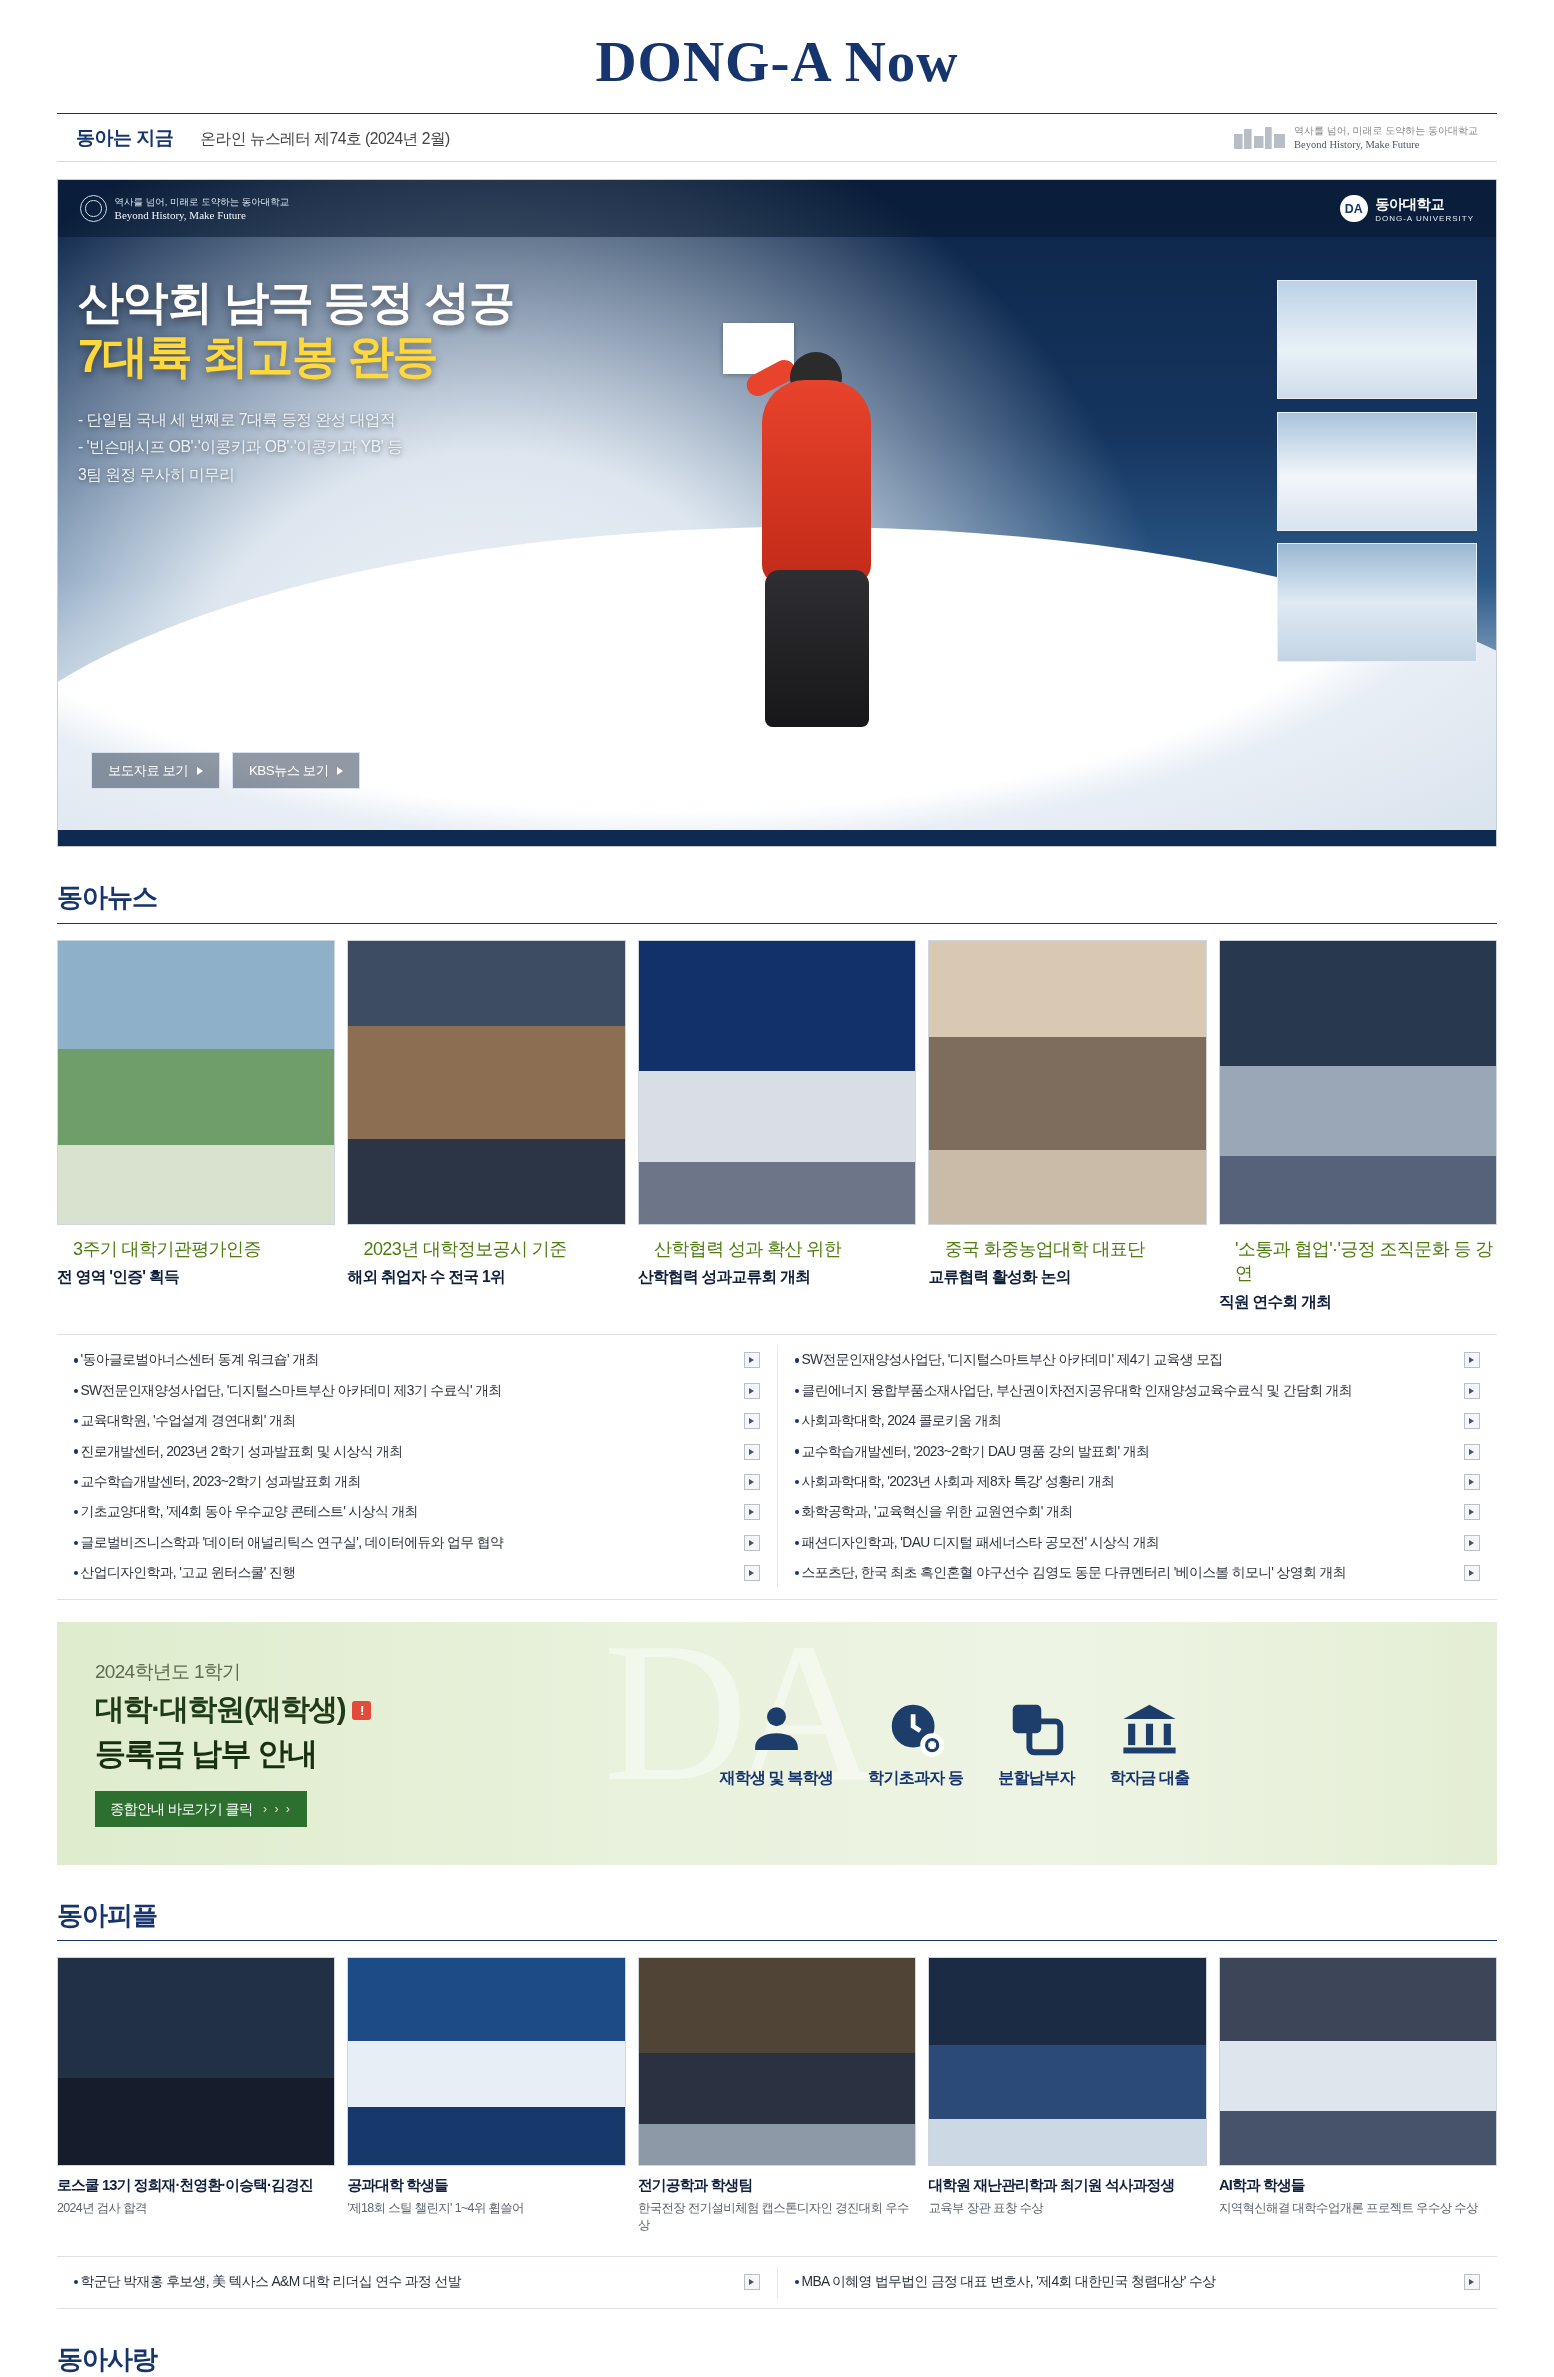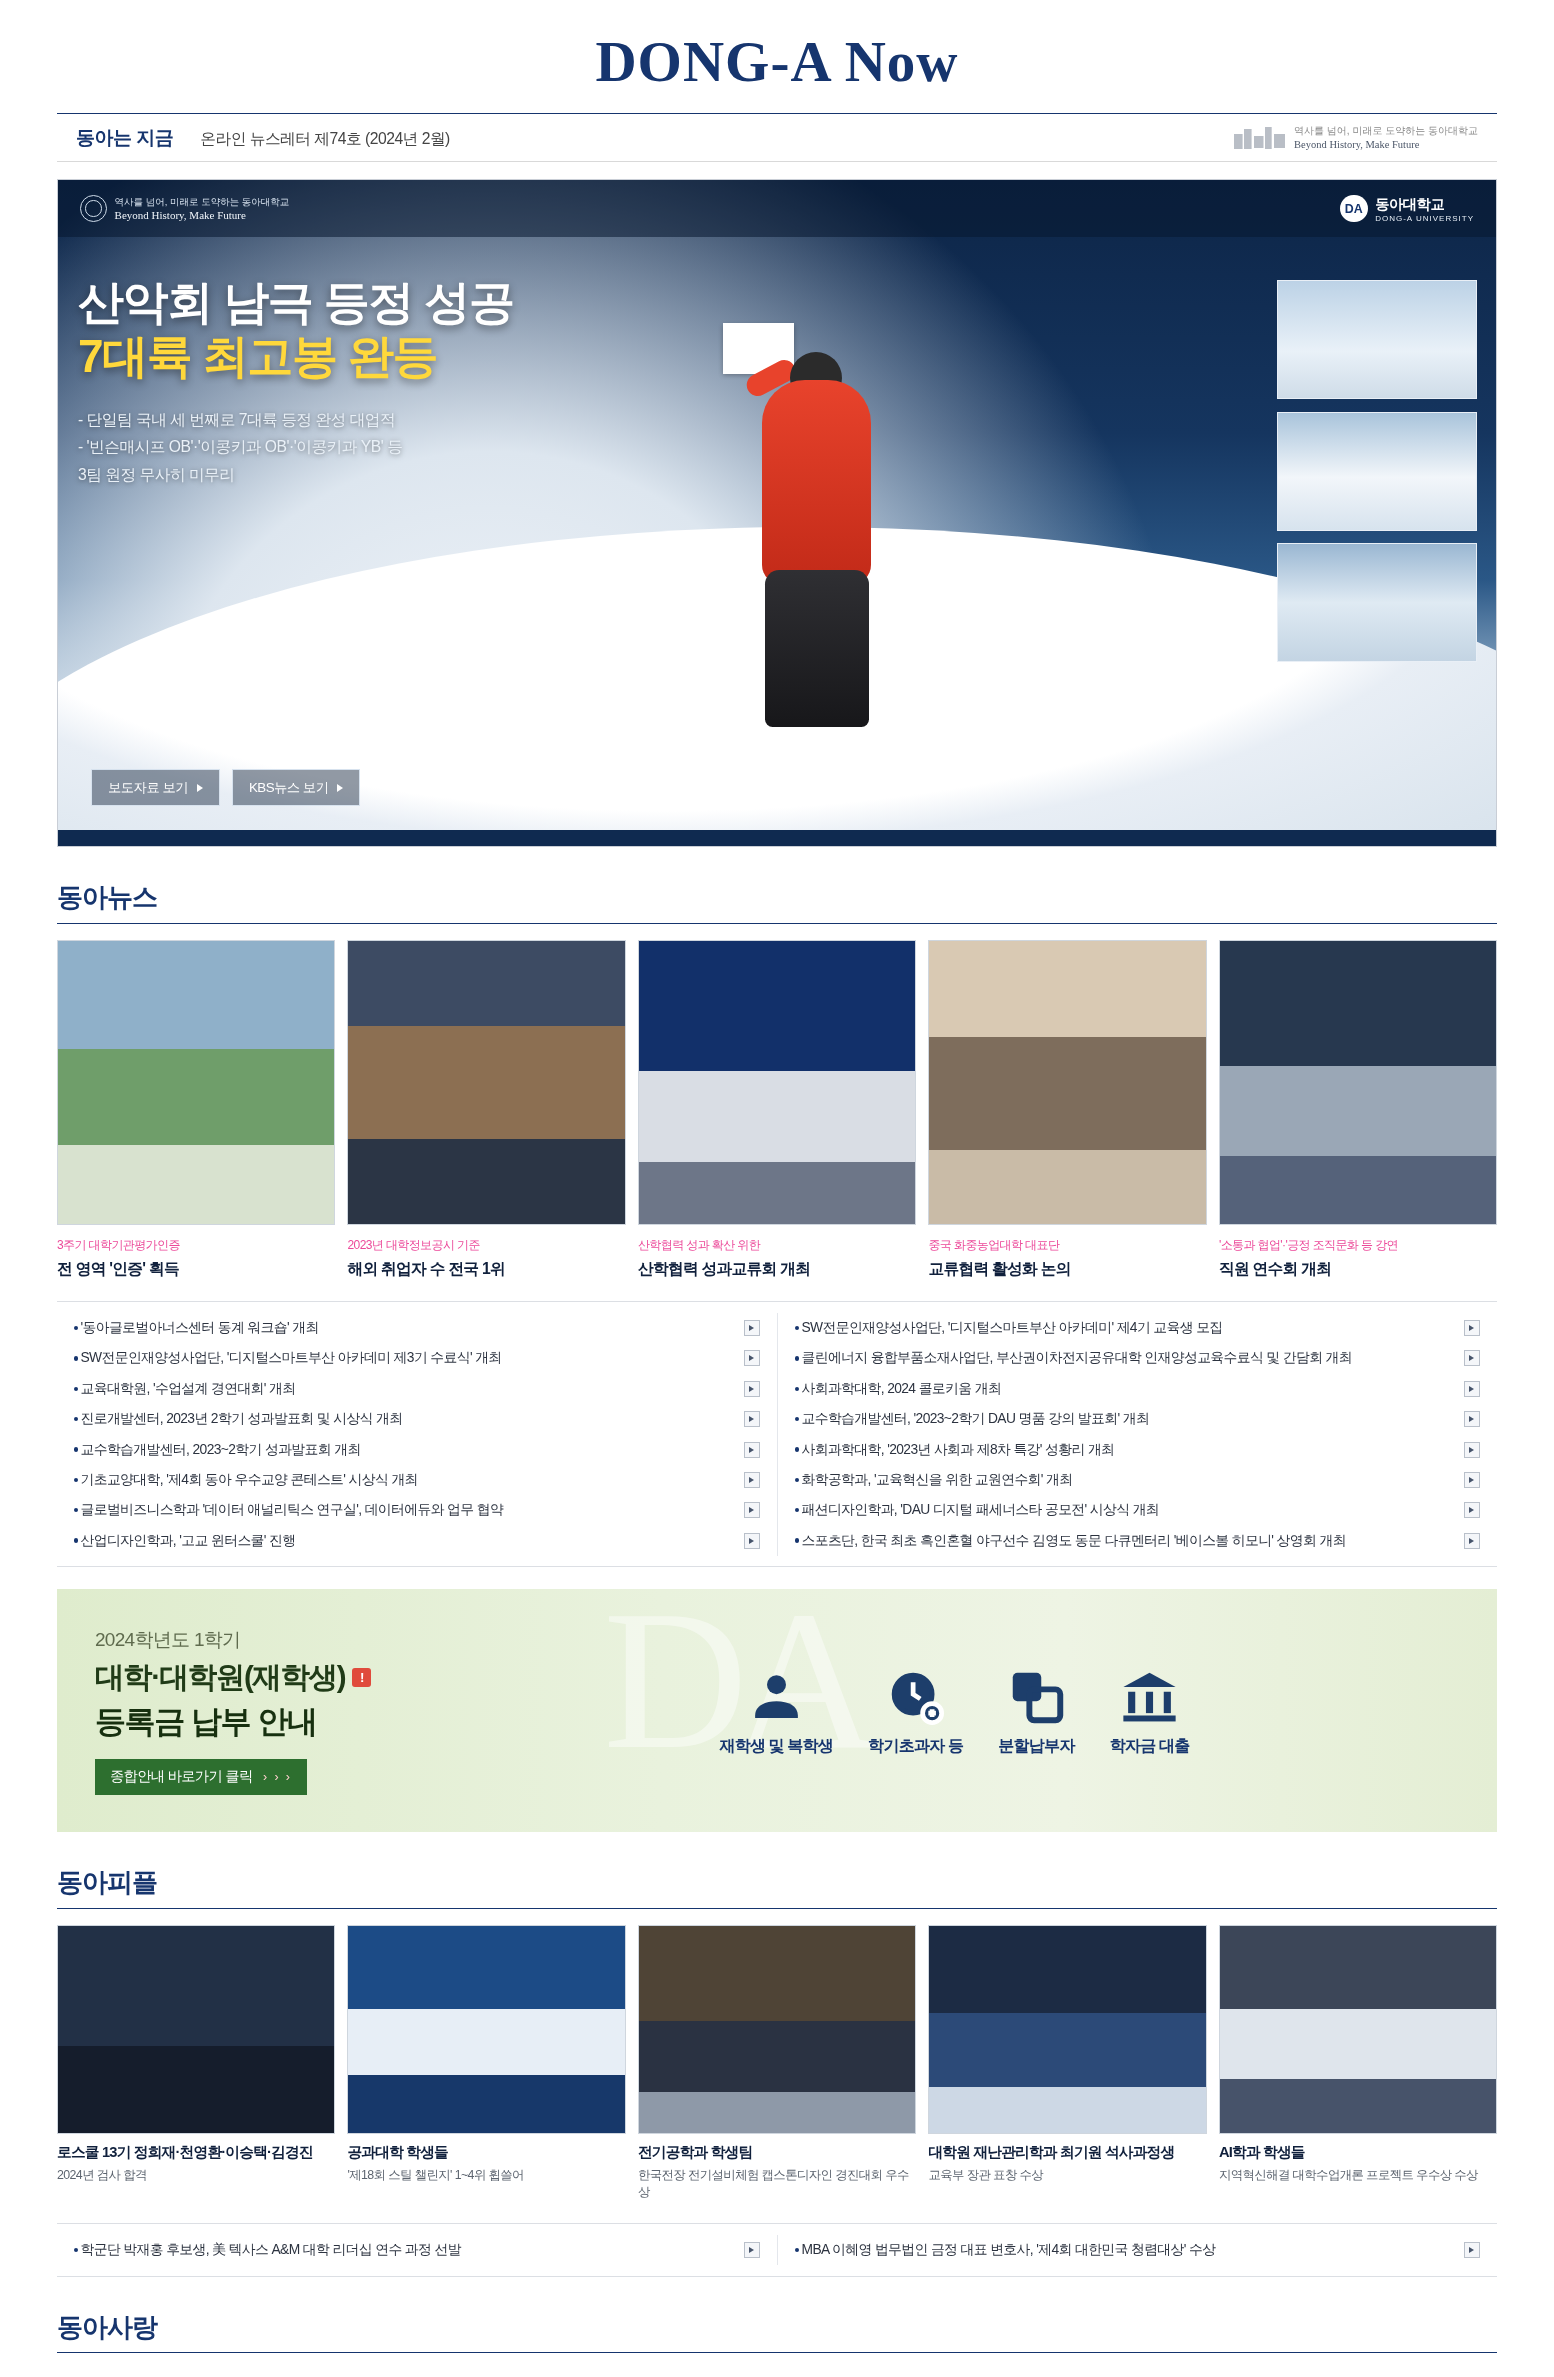--- a/index.html
+++ b/index.html
@@ -93,21 +93,21 @@
   .hero-top-right .nm .en{font-size:8px;letter-spacing:1px;color:#e6edf5;}
 
   .hero-copy { position:absolute; left: 20px; top: 95px; z-index: 7; }
   .hero-copy h2 {
     margin:0; font-size: 46px; line-height:1.18; color:#ffffff; font-weight:800;
     letter-spacing:-1.4px; text-shadow: 0 2.9px 8.6px rgba(0,0,0,.45);
   }
   .hero-copy h2 .y { color:#ffd83b; display:block; }
   .hero-copy ul { list-style:none; margin: 22px 0 0 0; padding:0; }
   .hero-copy li { font-size: 15.7px; color:#eaf1f8; line-height:1.75; letter-spacing:-0.5px; text-shadow:0 1.4px 4.8px rgba(0,0,0,.5);}
-  .hero-btns { position:absolute; left:33px; bottom: 40px; display:flex; gap: 12.4px; z-index:7;}
+  .hero-btns { position:absolute; left:33px; bottom: 57px; display:flex; gap: 12.4px; z-index:7;}
   .hero-btn {
     border:1px solid #d7e2ee; color:#ffffff; font-size:13.3px; letter-spacing:-0.5px;
     padding: 8.6px 16px; background: rgba(10,28,54,.45);
     display:flex; align-items:center; gap:8.6px;
   }
   .hero-btn .arw {
     width:0;height:0;border-left:6.7px solid #ffffff;border-top:4.3px solid transparent;border-bottom:4.3px solid transparent;
   }
   .hero-climber {
     position:absolute; left: 46%; top: 143px; z-index: 8; width: 219px; height: 428px;
@@ -151,21 +151,21 @@
 
   
   .cards { margin: 16px 57px 0 57px; display:flex; gap: 12.4px; }
   .card { width: 20%; }
   .card .thumb { width: 100%; height: 285px; border: 0.5px solid #cfd6de; }
   .c1 { background: linear-gradient(#8fb0c9 0 38%, #6f9e6a 38% 72%, #d8e2cf 72% 100%); }
   .c2 { background: linear-gradient(#3d4b63 0 30%, #8c6f52 30% 70%, #2b3545 70% 100%); }
   .c3 { background: linear-gradient(#12306a 0 46%, #d9dde4 46% 78%, #6d7688 78% 100%); }
   .c4 { background: linear-gradient(#d9c9b3 0 34%, #7e6d5c 34% 74%, #c9bba7 74% 100%); }
   .c5 { background: linear-gradient(#27384f 0 44%, #9aa7b6 44% 76%, #55627a 76% 100%); }
-  .card .cap1 { margin-top: 12.4px; font-size: 12px; color:#ec4899; letter-spacing:-0.6px; line-height:1.35;}
+  .card .cap1 { margin-top: 12.4px; font-size: 18px; color:#4d7c0f; letter-spacing:-0.6px; line-height:1.35;margin-left:16px;}
   .card .cap2 { margin-top: 4.8px; font-size: 15.7px; color:#10203c; font-weight:700; letter-spacing:-0.7px; line-height:1.35;}
 
   
   .linklist {
     margin: 22px 57px 0 57px;
     border-top: 1px solid #dcdfe4; border-bottom: 1px solid #dcdfe4;
     padding: 10.5px 0;
     display:flex;
   }
   .linkcol { width: 50%; padding: 0 14.3px; }

